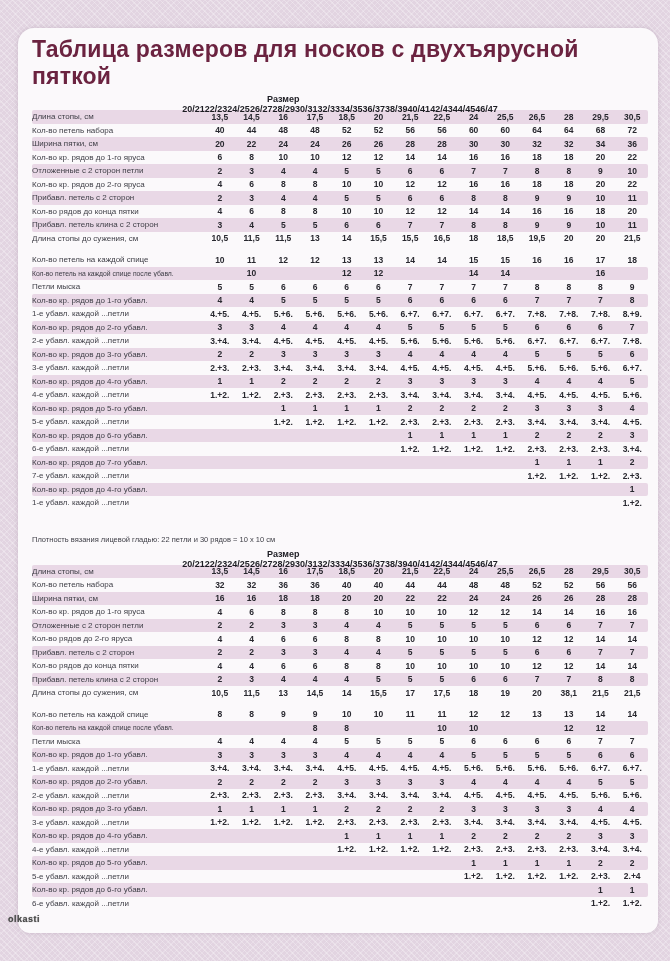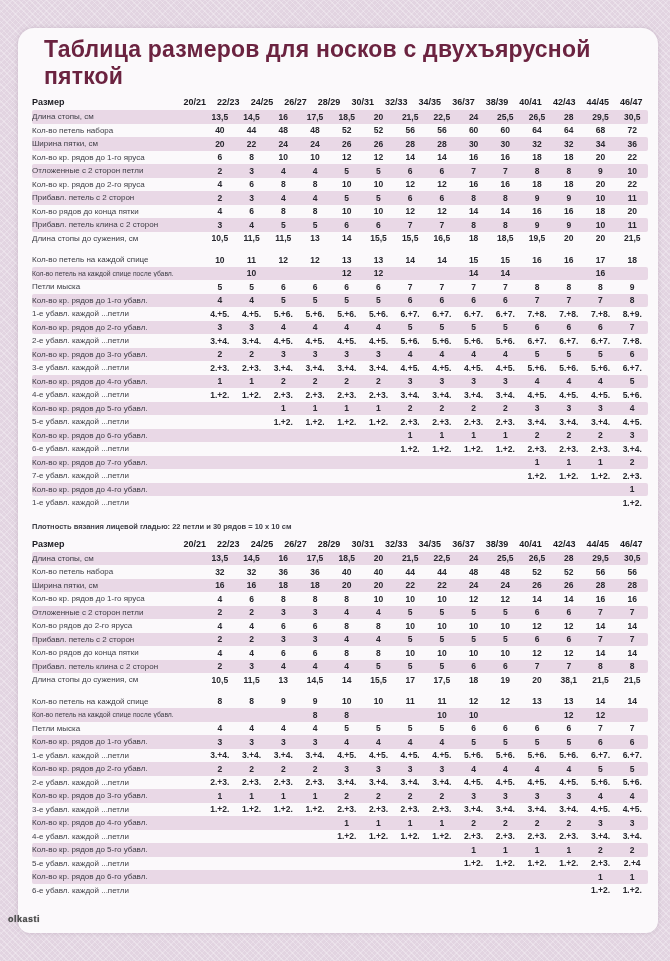--- a/index.html
+++ b/index.html
@@ -12,30 +12,30 @@
       repeating-linear-gradient(-45deg, rgba(255,255,255,.22) 0 1px, transparent 1px 4px);
   }
   .panel{
     position:absolute;left:18px;top:28px;width:640px;height:905px;
     background:var(--panel_bg,#fbf9fb);
     border-radius:16px 16px 12px 12px;
     box-shadow:0 0 4px rgba(120,90,120,.25);
     box-sizing:border-box;padding:6px 10px 0 14px;
   }
   .title{
-    margin:2px 0 4px 12px;
+    margin:2px 0 4px 0;
     font-size:23px;font-weight:bold;letter-spacing:.2px;
     color:var(--title,#6b2340);
   }
   .gauge{
     font-size:7.5px;color:var(--label_text,#3d3d45);
     margin:4px 0 5px 0;
   }
-  .tb2 .gauge{margin-top:12px;font-weight:bold;}
-  .size-header-row{display:flex;align-items:center;height:16px;}
+  .tb2 .gauge{margin-top:25px;}
+  .size-header-row{display:flex;align-items:center;height:16px;flex-direction:column;}
   .size-header-label{width:146px;font-size:9px;font-weight:bold;color:#1c1c22;}
   .size-header-cells{flex:1;display:flex;}
   .size-col{flex:1;text-align:center;font-size:9px;font-weight:bold;color:#1c1c22;white-space:nowrap;}
   .trow{display:flex;align-items:center;height:13.5px;border-radius:2px;gap:26px;}
   .trow.shaded{background:var(--row_stripe,#e9d8e6);}
   .rlabel{width:146px;font-size:8px;color:var(--label_text,#3d3d45);white-space:nowrap;overflow:hidden;}
   .rlabel.small{font-size:6.8px;}
   .rcells{flex:1;display:flex;}
   .rcell{flex:1;text-align:center;font-size:8.5px;font-weight:bold;color:var(--value_text,#28282f);white-space:nowrap;}
   .section-gap{height:8px;}

